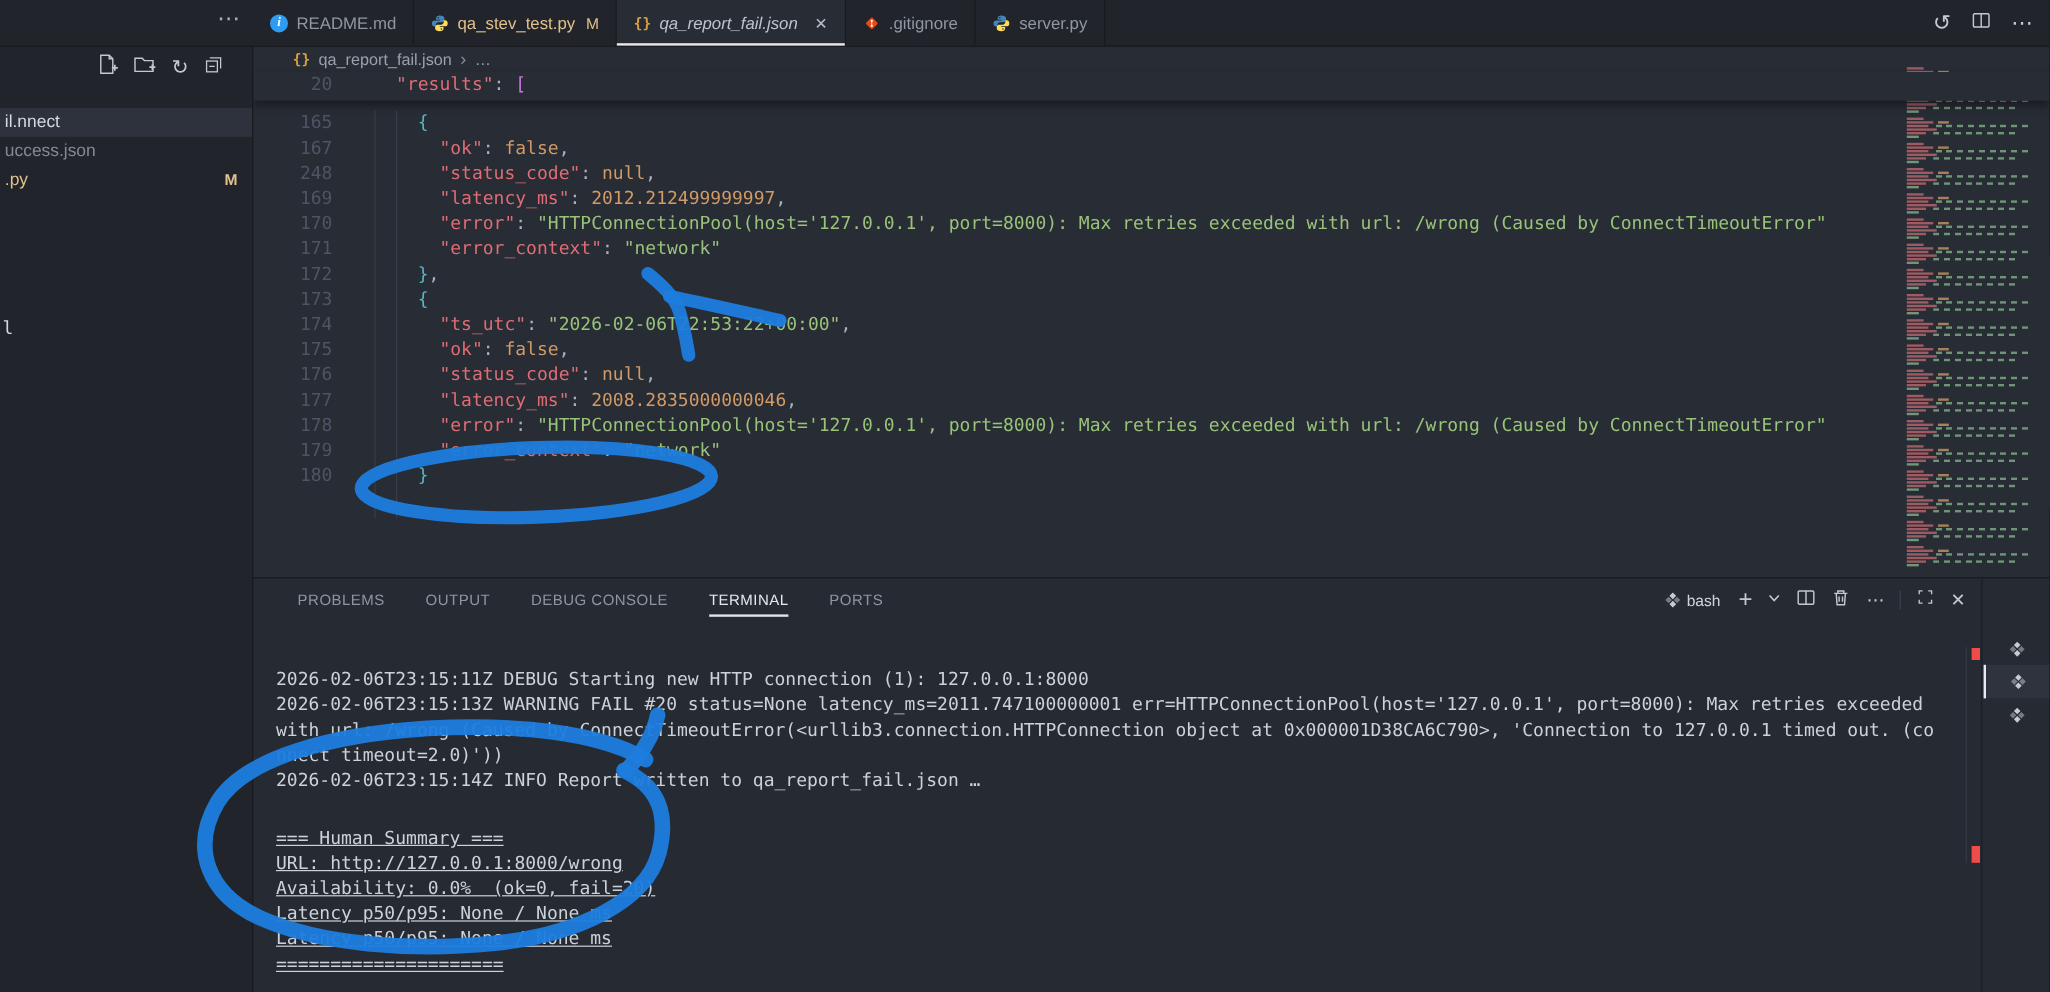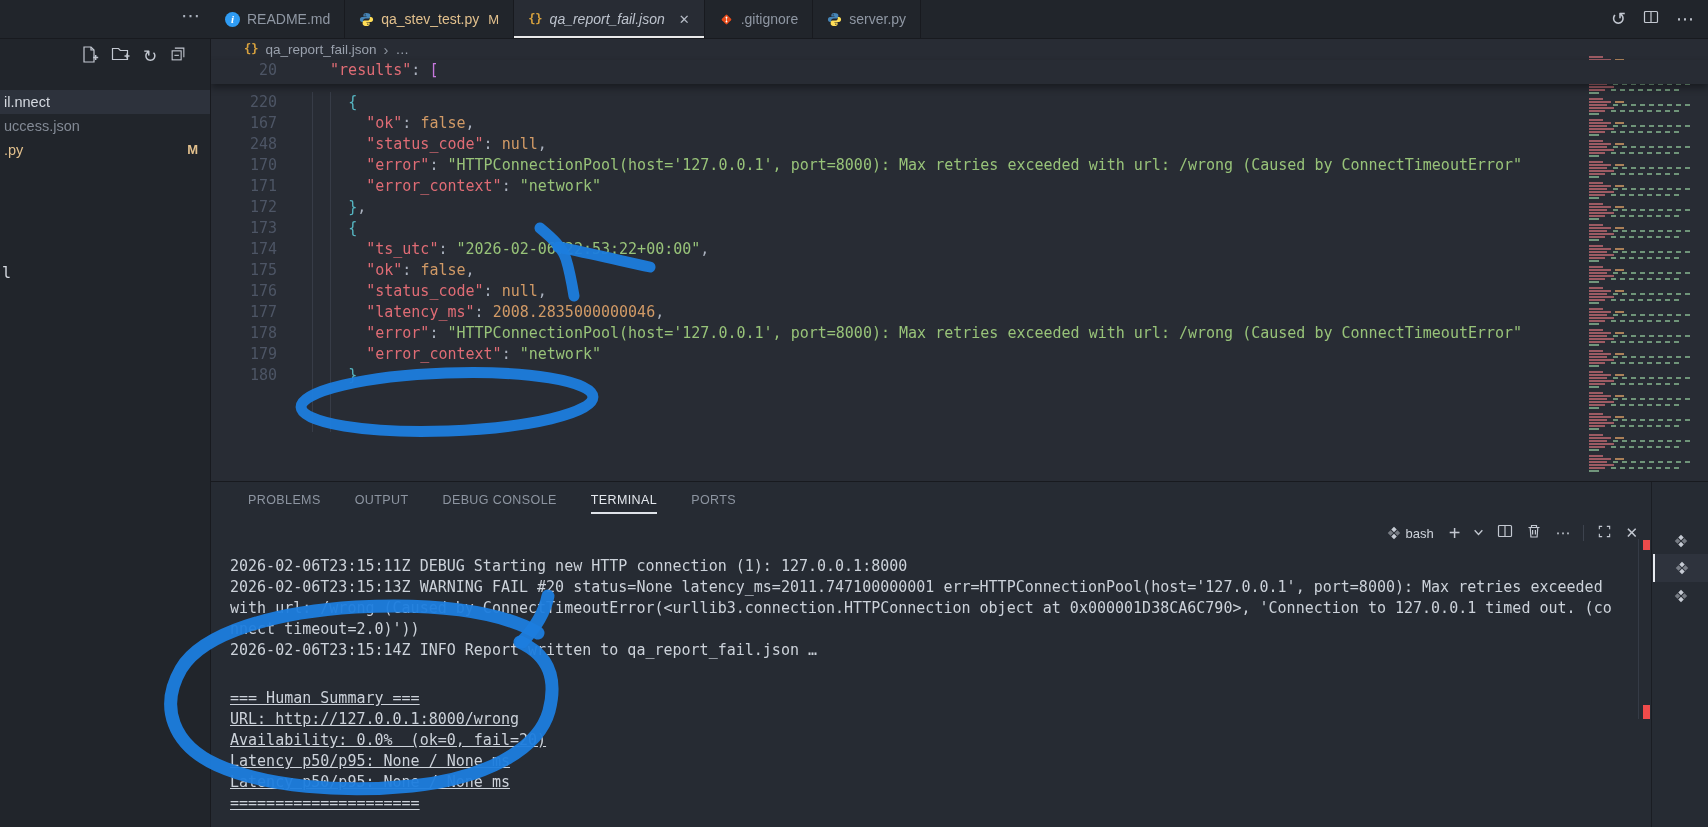--- a/index.html
+++ b/index.html
@@ -58,21 +58,21 @@
   .mm-block i{position:absolute;height:2px;display:block;}
   .mm-block .dash{background:repeating-linear-gradient(90deg,#6f9579 0 5px,transparent 5px 9px);}
 
   
   .panel{position:absolute;left:211px;top:481px;width:1497px;height:346px;background:#262b33;border-top:1px solid #181a1f;}
   .panel-tabs{position:absolute;left:37px;top:0;height:36px;display:flex;gap:34px;align-items:center;
               font-size:12.5px;letter-spacing:.4px;color:#8d95a1;}
   .ptab{position:relative;height:36px;display:flex;align-items:center;cursor:pointer;}
   .ptab.active{color:#e4e8ee;}
   .ptab.active::after{content:"";position:absolute;left:0;right:0;top:30px;height:2px;background:#dfe3e9;}
-  .panel-actions{position:absolute;right:70px;top:0;height:36px;display:flex;align-items:center;gap:13px;color:#c3c8d1;margin-top:33px;}
+  .panel-actions{position:absolute;right:70px;top:0;height:36px;display:flex;align-items:center;gap:13px;color:#c3c8d1;}
   .shell-label{font-size:13px;color:#cfd4dc;margin:0 2px 0 4px;}
   .pa-sep{width:1px;height:16px;background:#3d434e;}
   .term{position:absolute;left:19px;top:59px;font-family:"DejaVu Sans Mono",monospace;font-size:15px;
         line-height:21px;color:#ccd2da;white-space:pre;}
   .term2{top:191px;text-decoration:underline;}
   .tsep{position:absolute;right:56px;top:0;bottom:0;width:1px;background:#1a1d23;}
   .sline{position:absolute;left:1427px;top:57px;height:180px;width:1px;background:#353b46;}
   .rmark{position:absolute;left:1432px;width:7px;}
   .tlist{position:absolute;right:0;top:45px;width:55px;}
   .trow{height:27px;display:flex;align-items:center;justify-content:center;cursor:pointer;box-sizing:border-box;}
@@ -192,23 +192,24 @@
       <span>qa_report_fail.json</span>
       <span class="bc-sep">›</span>
       <span>…</span>
     </div>
     <div class="sticky" id="sticky">
         <div class="crow" style="width:100%"><span class="ln">20</span><span class="ctext">  <span class="tk-key">"results"</span><span class="tk-punc">: </span><span class="tk-bracket">[</span></span></div>
       </div>
     <div class="guide" style="left:101px"></div>
     <div class="guide" style="left:119px"></div>
     <div class="code-area" id="code">
-        <div class="crow"><span class="ln">220</span><span class="ctext">    <span class="tk-brace">{</span></span></div>
+        <div class="crow"><span class="ln">165</span><span class="ctext">    <span class="tk-brace">{</span></span></div>
         <div class="crow"><span class="ln">167</span><span class="ctext">      <span class="tk-key">"ok"</span><span class="tk-punc">: </span><span class="tk-const">false</span><span class="tk-punc">,</span></span></div>
         <div class="crow"><span class="ln">248</span><span class="ctext">      <span class="tk-key">"status_code"</span><span class="tk-punc">: </span><span class="tk-const">null</span><span class="tk-punc">,</span></span></div>
+        <div class="crow"><span class="ln">169</span><span class="ctext">      <span class="tk-key">"latency_ms"</span><span class="tk-punc">: </span><span class="tk-num">2012.212499999997</span><span class="tk-punc">,</span></span></div>
         <div class="crow"><span class="ln">170</span><span class="ctext">      <span class="tk-key">"error"</span><span class="tk-punc">: </span><span class="tk-str">"HTTPConnectionPool(host='127.0.0.1', port=8000): Max retries exceeded with url: /wrong (Caused by ConnectTimeoutError"</span></span></div>
         <div class="crow"><span class="ln">171</span><span class="ctext">      <span class="tk-key">"error_context"</span><span class="tk-punc">: </span><span class="tk-str">"network"</span></span></div>
         <div class="crow"><span class="ln">172</span><span class="ctext">    <span class="tk-brace">}</span><span class="tk-punc">,</span></span></div>
         <div class="crow"><span class="ln">173</span><span class="ctext">    <span class="tk-brace">{</span></span></div>
         <div class="crow"><span class="ln">174</span><span class="ctext">      <span class="tk-key">"ts_utc"</span><span class="tk-punc">: </span><span class="tk-str">"2026-02-06T22:53:22+00:00"</span><span class="tk-punc">,</span></span></div>
         <div class="crow"><span class="ln">175</span><span class="ctext">      <span class="tk-key">"ok"</span><span class="tk-punc">: </span><span class="tk-const">false</span><span class="tk-punc">,</span></span></div>
         <div class="crow"><span class="ln">176</span><span class="ctext">      <span class="tk-key">"status_code"</span><span class="tk-punc">: </span><span class="tk-const">null</span><span class="tk-punc">,</span></span></div>
         <div class="crow"><span class="ln">177</span><span class="ctext">      <span class="tk-key">"latency_ms"</span><span class="tk-punc">: </span><span class="tk-num">2008.2835000000046</span><span class="tk-punc">,</span></span></div>
         <div class="crow"><span class="ln">178</span><span class="ctext">      <span class="tk-key">"error"</span><span class="tk-punc">: </span><span class="tk-str">"HTTPConnectionPool(host='127.0.0.1', port=8000): Max retries exceeded with url: /wrong (Caused by ConnectTimeoutError"</span></span></div>
         <div class="crow"><span class="ln">179</span><span class="ctext">      <span class="tk-key">"error_context"</span><span class="tk-punc">: </span><span class="tk-str">"network"</span></span></div>

